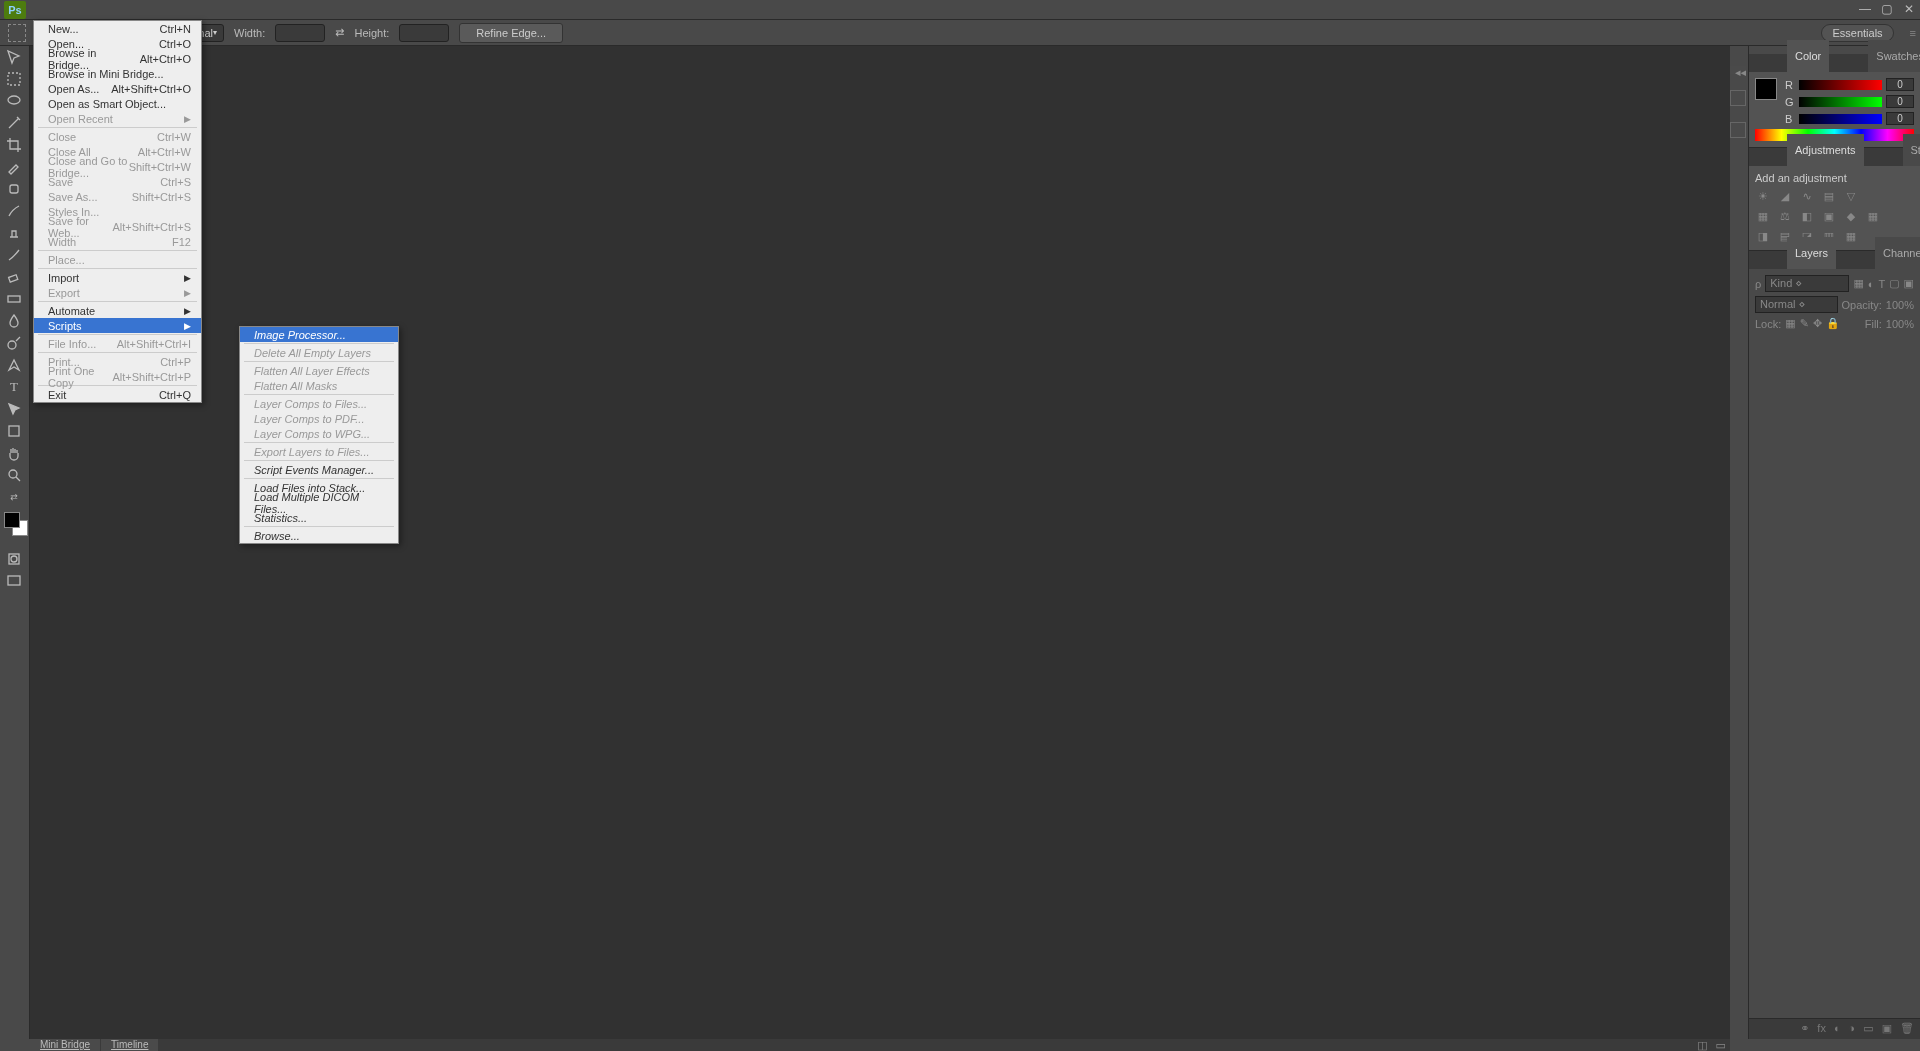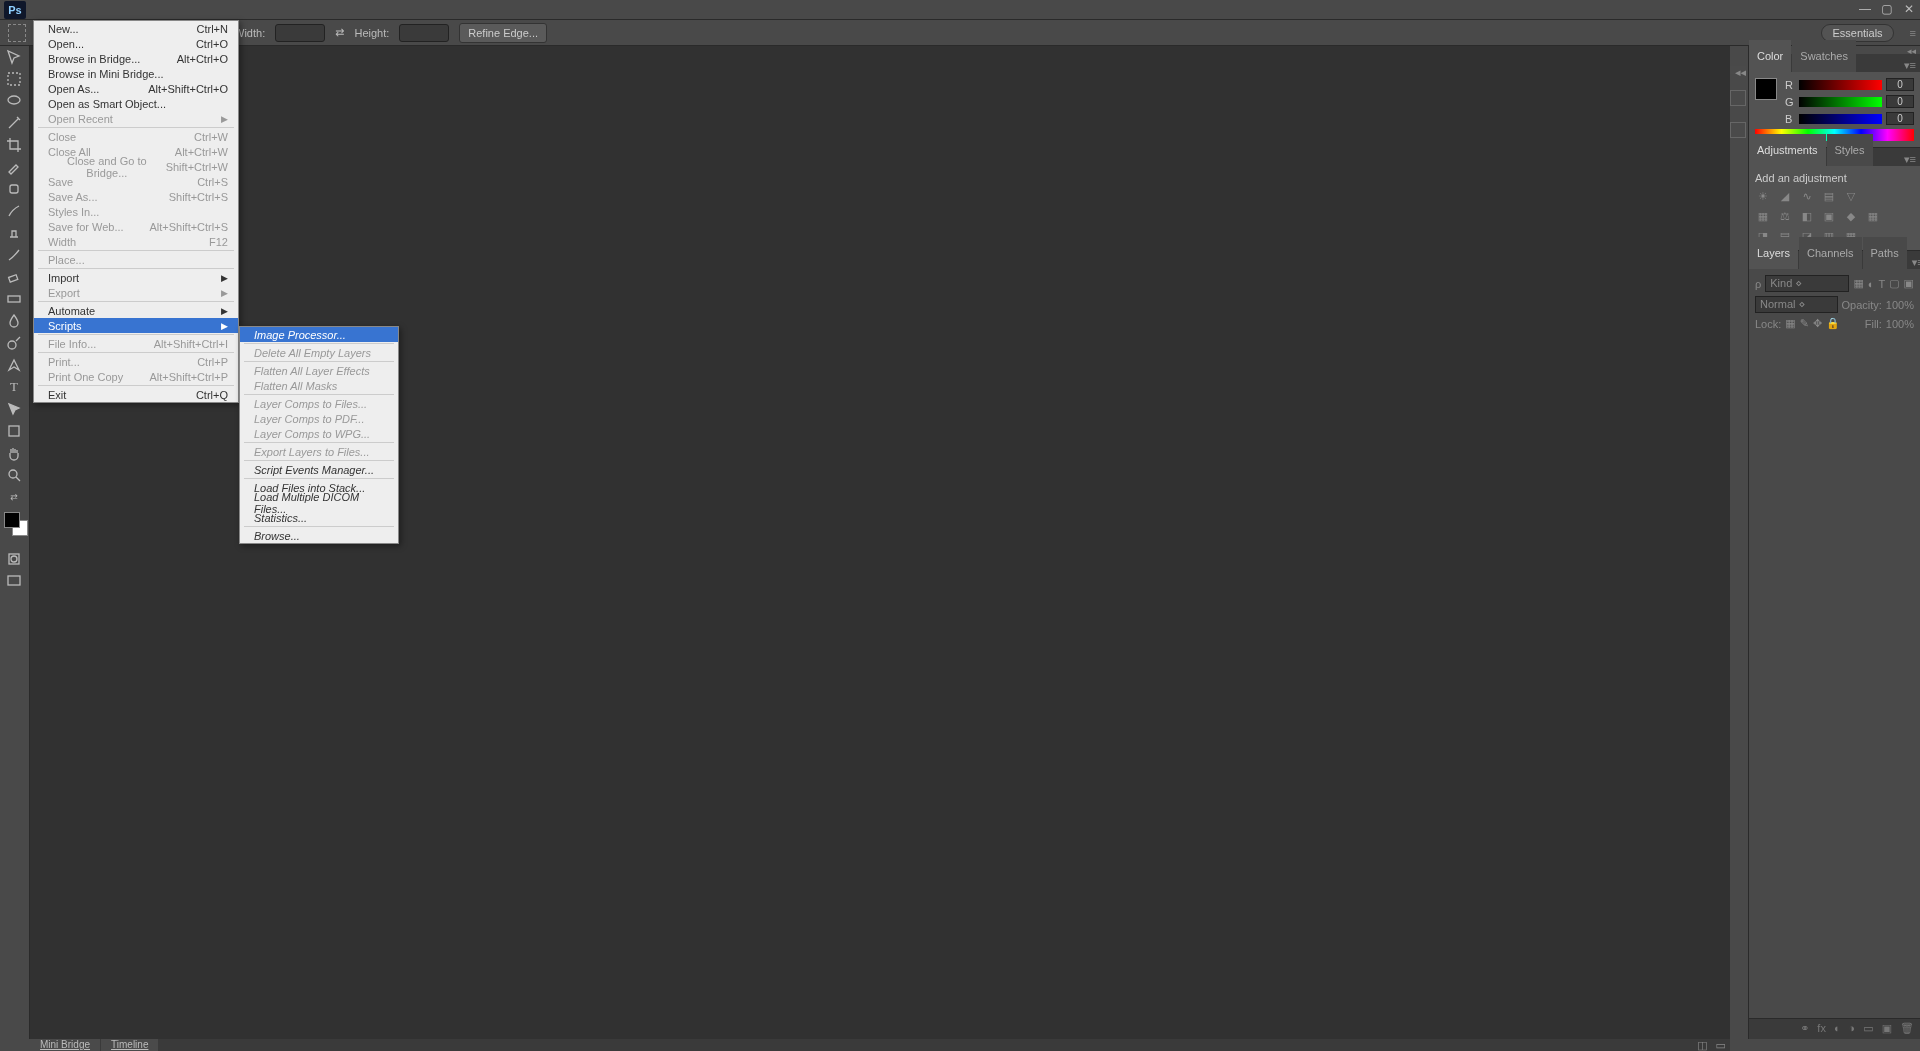--- a/index.html
+++ b/index.html
@@ -1,31 +1,31 @@
 <!DOCTYPE html>
 <html><head>
 <meta charset="utf-8">
 <style>
 * { margin: 0; padding: 0; box-sizing: border-box; font-family: "Segoe UI", Tahoma, sans-serif; font-size: 11px; user-select: none; }
 body { background: #494949; width: 1920px; height: 1051px; overflow: hidden; position: relative; color: #d1d1d1; }
 
 
 .menubar { height: 20px; background: #494949; display: flex; align-items: center; padding-left: 4px; border-bottom: 1px solid #2a2a2a; }
-.ps-logo { width: 22px; height: 18px; background: #0f172a; color: #8fd0ff; font-weight: bold; font-size: 11px; display:flex; align-items:center; justify-content:center; border-radius:2px; margin-right:6px;}
+.ps-logo { width: 22px; height: 18px; background: #4d7c0f; color: #8fd0ff; font-weight: bold; font-size: 11px; display:flex; align-items:center; justify-content:center; border-radius:2px; margin-right:6px;}
 .menubar-item { padding: 3px 10px; color: #d1d1d1; cursor: default; }
 .menubar-item.active { background: #678cb1; color: #fff; }
 .win-controls { position:absolute; right:4px; top:2px; display:flex; gap:8px;}
 .win-controls span { width:14px; height:14px; color:#bbb; font-size:12px; display:flex;align-items:center;justify-content:center;}
 
 
 .optionsbar { height: 26px; background: #494949; border-bottom: 1px solid #2a2a2a; display:flex; align-items:center; padding-left:8px; gap:10px; color:#bbb;}
 .opt-sel { width:18px; height:18px; border:1px dashed #888;}
 .opt-label { color:#bbb; font-size:11px;}
 .opt-field { background:#3a3a3a; border:1px solid #222; border-radius:3px; height:18px; min-width:50px; display:flex; align-items:center; padding:0 6px; color:#ccc;}
-.opt-btn { background:#5a5a5a; border:1px solid #333; border-radius:3px; height:20px; padding:0 8px; display:flex;align-items:center; color:#ccc;}
+.opt-btn { background:#5a5a5a; border:1px solid #333; border-radius:3px; height:20px; padding:0 16px; display:flex;align-items:center; color:#ccc;}
 .spacer { flex:1;}
 .workspace-switch { background:#535353; border:1px solid #333; padding:2px 10px; border-radius:9px; color:#ccc; margin-right:6px;}
 
 
 .toolbar { position:absolute; left:0; top:46px; width:30px; bottom:12px; background:#494949; border-right:1px solid #2a2a2a;}
 .tool { width:28px; height:22px; display:flex; align-items:center; justify-content:center; color:#bbb;}
 .tool svg { width:16px; height:16px; stroke:#bbb; fill:none; stroke-width:1.3;}
 .swatch-box { padding:4px; }
 .swatch { width:16px;height:16px;border:1px solid #888;}
 .swatch.fg{background:#000;position:relative;z-index:2;}
@@ -33,21 +33,21 @@
 
 
 .document-area { position:absolute; left:30px; top:46px; right:190px; bottom:12px; background:#313131;}
 .side-dock { position:absolute; right:172px; top:46px; width:18px; display:flex; flex-direction:column; gap:16px; padding-top:20px;}
 .side-dock div{width:16px;height:16px;border:1px solid #666;background:#4a4a4a;}
 
 
 .panel-column { position:absolute; right:0; top:46px; width:172px; bottom:12px; background:#494949; border-left:1px solid #2a2a2a; display:flex; flex-direction:column;}
 .panel { border-bottom:1px solid #2a2a2a; }
 .panel-tabs { display:flex; background:#3a3a3a; height:18px; align-items:flex-end;}
-.panel-tab { padding:10px 8px; color:#aaa; background:#494949; margin-right:1px;}
+.panel-tab { padding:10px 8px; color:#aaa; background:#494949; margin-right:1px;margin-left:38px;}
 .panel-tab.active { background:#535353; color:#ddd;}
 .panel-body { background:#535353; padding:6px; font-size:10px; color:#ccc;}
 
 .slider-row { display:flex; align-items:center; gap:4px; margin-bottom:4px;}
 .slider-label { width:10px; color:#ccc;}
 .slider-track { flex:1; height:10px; position:relative;}
 .slider-track.r{background:linear-gradient(to right,#000,#f00);}
 .slider-track.g{background:linear-gradient(to right,#000,#0f0);}
 .slider-track.b{background:linear-gradient(to right,#000,#00f);}
 .slider-val { width:28px; background:#3a3a3a; border:1px solid #222; text-align:center; color:#ccc; font-size:10px;}
@@ -59,21 +59,21 @@
 .layers-opts { display:flex; gap:4px; align-items:center; margin-bottom:4px; font-size:10px; color:#888;}
 .layers-opts .wide{flex:1; background:#3a3a3a;border:1px solid #222;padding:1px 4px;}
 
 
 .bottom-tabs { position:absolute; left:30px; right:190px; bottom:0; height:12px; background:#3a3a3a; display:flex;}
 .bottom-tab { padding:0 10px; color:#bbb; font-size:10px; background:#4a4a4a; margin-right:1px;text-decoration:underline;}
 .bottom-tabs .filler{flex:1;}
 .bottom-icons{display:flex;gap:8px;padding:0 4px;color:#888;}
 
 
-.dropdown { position:absolute; left:33px; top:20px; width:206px; background:#eeeeee; border:1px solid #888; box-shadow:2px 2px 6px rgba(0,0,0,.4); z-index:100;text-align:center;}
+.dropdown { position:absolute; left:33px; top:20px; width:169px; background:#eeeeee; border:1px solid #888; box-shadow:2px 2px 6px rgba(0,0,0,.4); z-index:100;}
 .dropdown-item { display:flex; justify-content:space-between; padding:1px 10px 1px 14px; color:#333; font-size:11px; height:15px; align-items:center; position:relative;}
 .dropdown-item.disabled { color:#999;}
 .dropdown-item.highlighted { background:#3874d1; color:#fff;}
 .dropdown-sep { height:1px; background:#ccc; margin:1px 4px;}
 .dropdown-item .arrow{ font-size:9px;}
 
 .submenu { position:absolute; left:239px; top:326px; width:160px; background:#eeeeee; border:1px solid #888; box-shadow:2px 2px 6px rgba(0,0,0,.4); z-index:101;font-style:italic;}
 
 .colorchip { width:22px; height:22px; border:1px solid #888; background:#000; margin-right:4px; position:relative;}
 .colorchip::after{content:"";position:absolute;right:-6px;bottom:-6px;width:22px;height:22px;background:#fff;border:1px solid #888;z-index:-1;}

